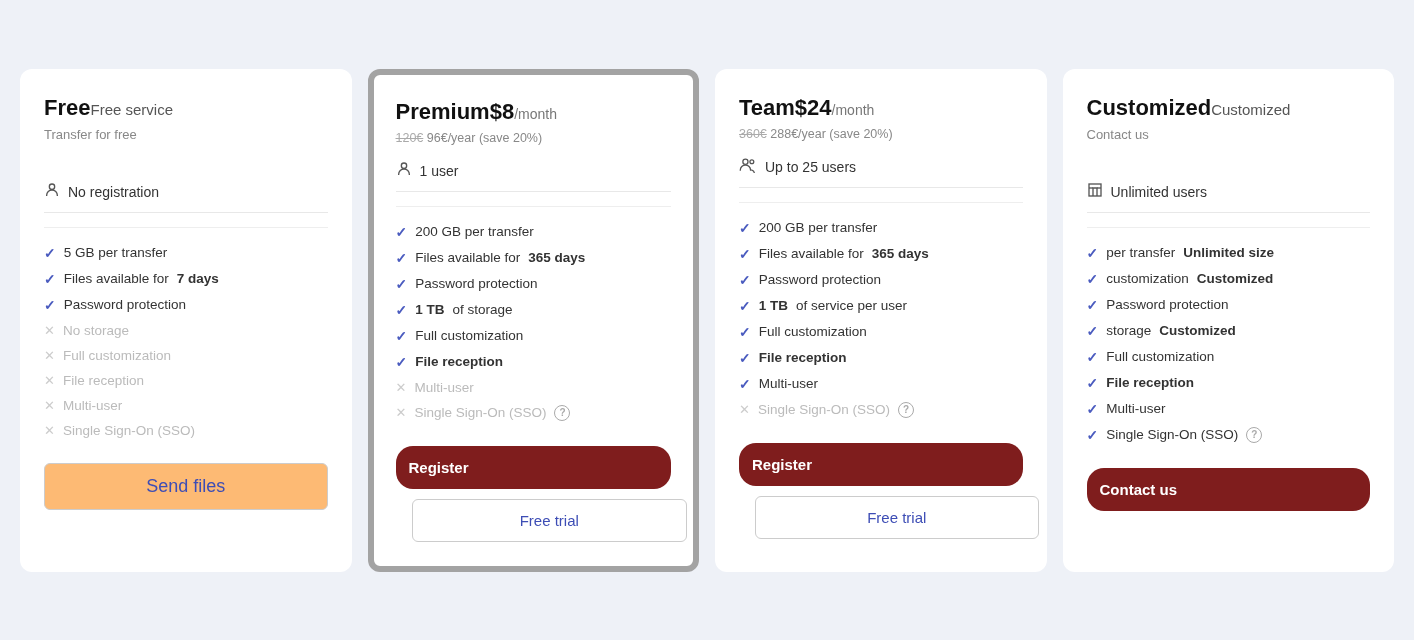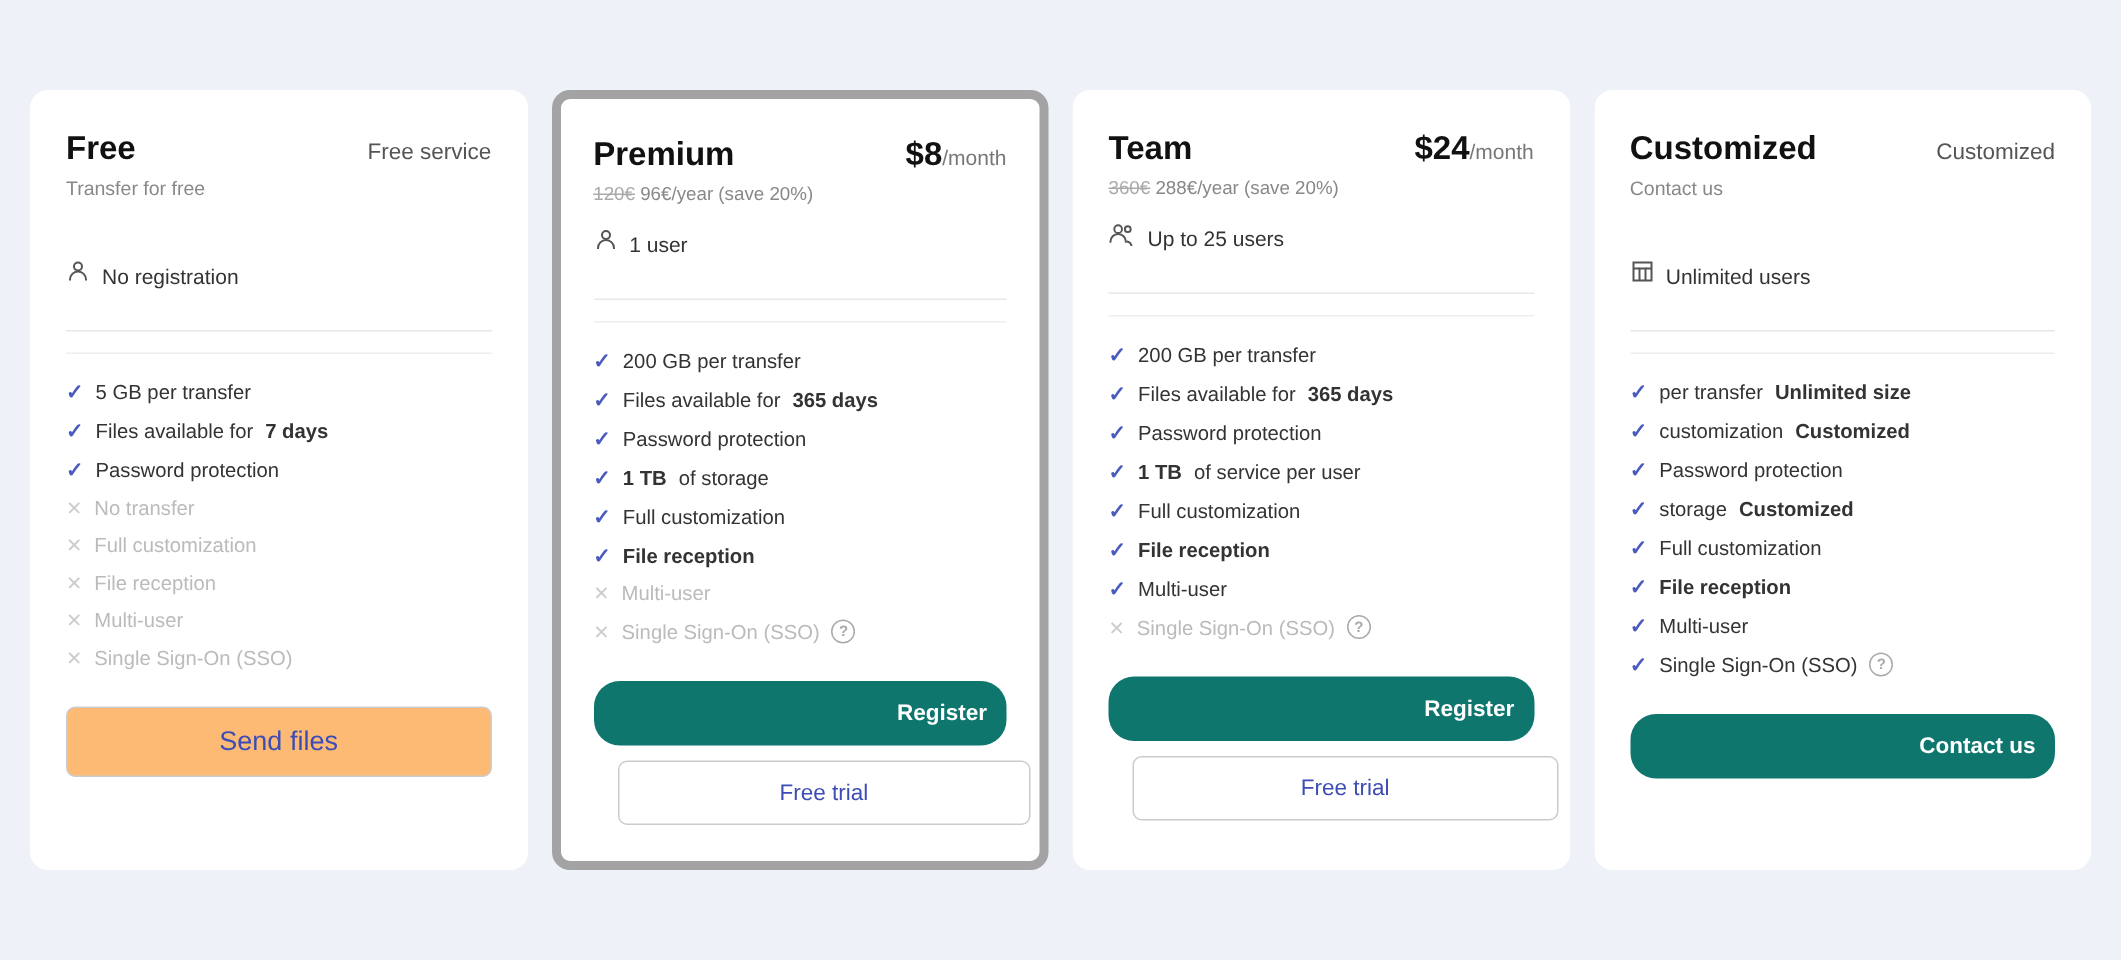--- a/index.html
+++ b/index.html
@@ -24,24 +24,22 @@
       border-radius: 12px;
       padding: 24px 22px;
       position: relative;
       border: 2px solid transparent;
     }
     .plan-card.featured {
       border: 6px solid #a3a3a3;
     }
     .plan-header {
       display: flex;
-      justify-content: space-between;
       align-items: baseline;
       margin-bottom: 6px;
-      gap: 45px;
     }
     .plan-name {
       font-size: 22px;
       font-weight: 700;
       color: #111;
     }
     .plan-price {
       font-size: 15px;
       color: #555;
     }
@@ -68,21 +66,21 @@
     .plan-yearly .strikethrough {
       text-decoration: line-through;
       color: #aaa;
     }
     .plan-users {
       display: flex;
       align-items: center;
       gap: 8px;
       font-size: 14px;
       color: #333;
-      padding-bottom: 26px;
+      padding-bottom: 10px;
       border-bottom: 1px solid #e8e8e8;
       margin-bottom: 14px;
     }
     .user-icon {
       font-size: 16px;
       color: #555;
     }
     .features-list {
       list-style: none;
       margin-bottom: 20px;
@@ -106,28 +104,28 @@
     }
     .x-icon {
       color: #ccc;
       font-size: 13px;
       flex-shrink: 0;
     }
     .btn-primary {
       display: block;
       width: 100%;
       padding: 13px;
-      background: #0f766e;
+      background: #7f1d1d;
       color: #fff;
       border: none;
       border-radius: 17px;
       font-size: 15px;
       font-weight: 600;
       cursor: pointer;
-      text-align: right;
+      text-align: left;
       margin-bottom: 10px;
     }
     .btn-secondary {
       display: block;
       width: 100%;
       padding: 12px;
       background: #fff;
       color: #3d4db5;
       border: 1.5px solid #ccc;
       border-radius: 6px;
@@ -198,21 +196,21 @@
       <span>Files available for </span>
           <strong>7 days</strong>
           <span></span>
     </li>
         <li class="">
       <span class="check-icon">✓</span>
       <span>Password protection</span>
     </li>
         <li class=" disabled">
       <span class="x-icon">✕</span>
-      <span>No transfer</span>
+      <span>No storage</span>
     </li>
         <li class=" disabled">
       <span class="x-icon">✕</span>
       <span>Full customization</span>
     </li>
         <li class=" disabled">
       <span class="x-icon">✕</span>
       <span>File reception</span>
     </li>
         <li class=" disabled">

